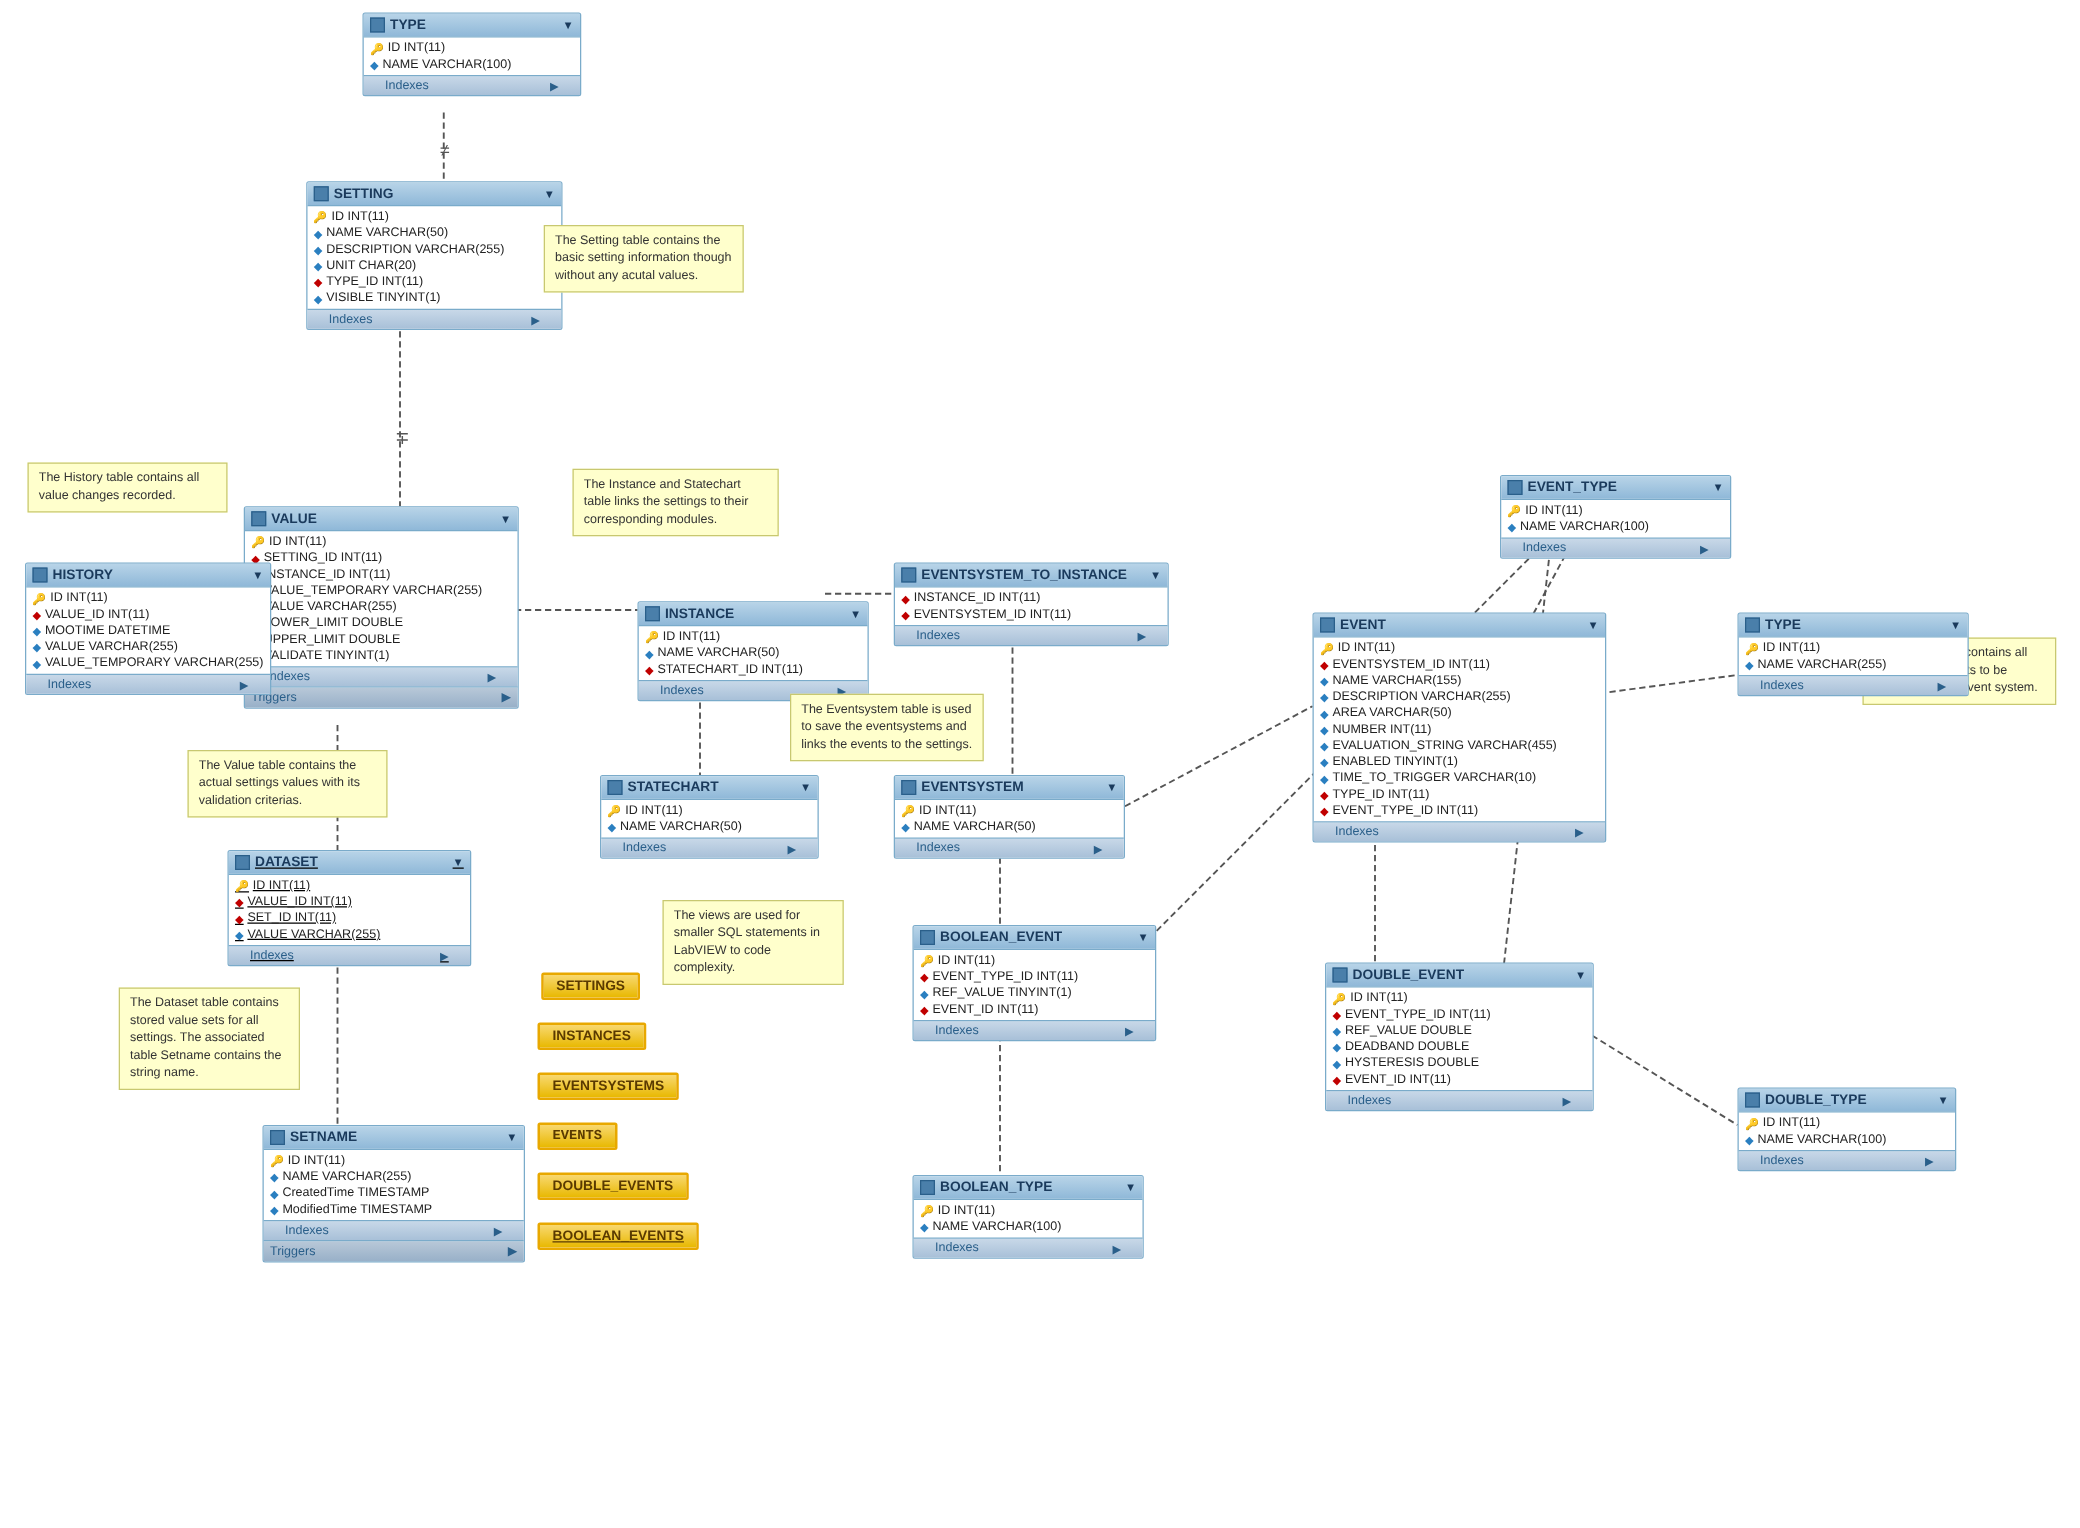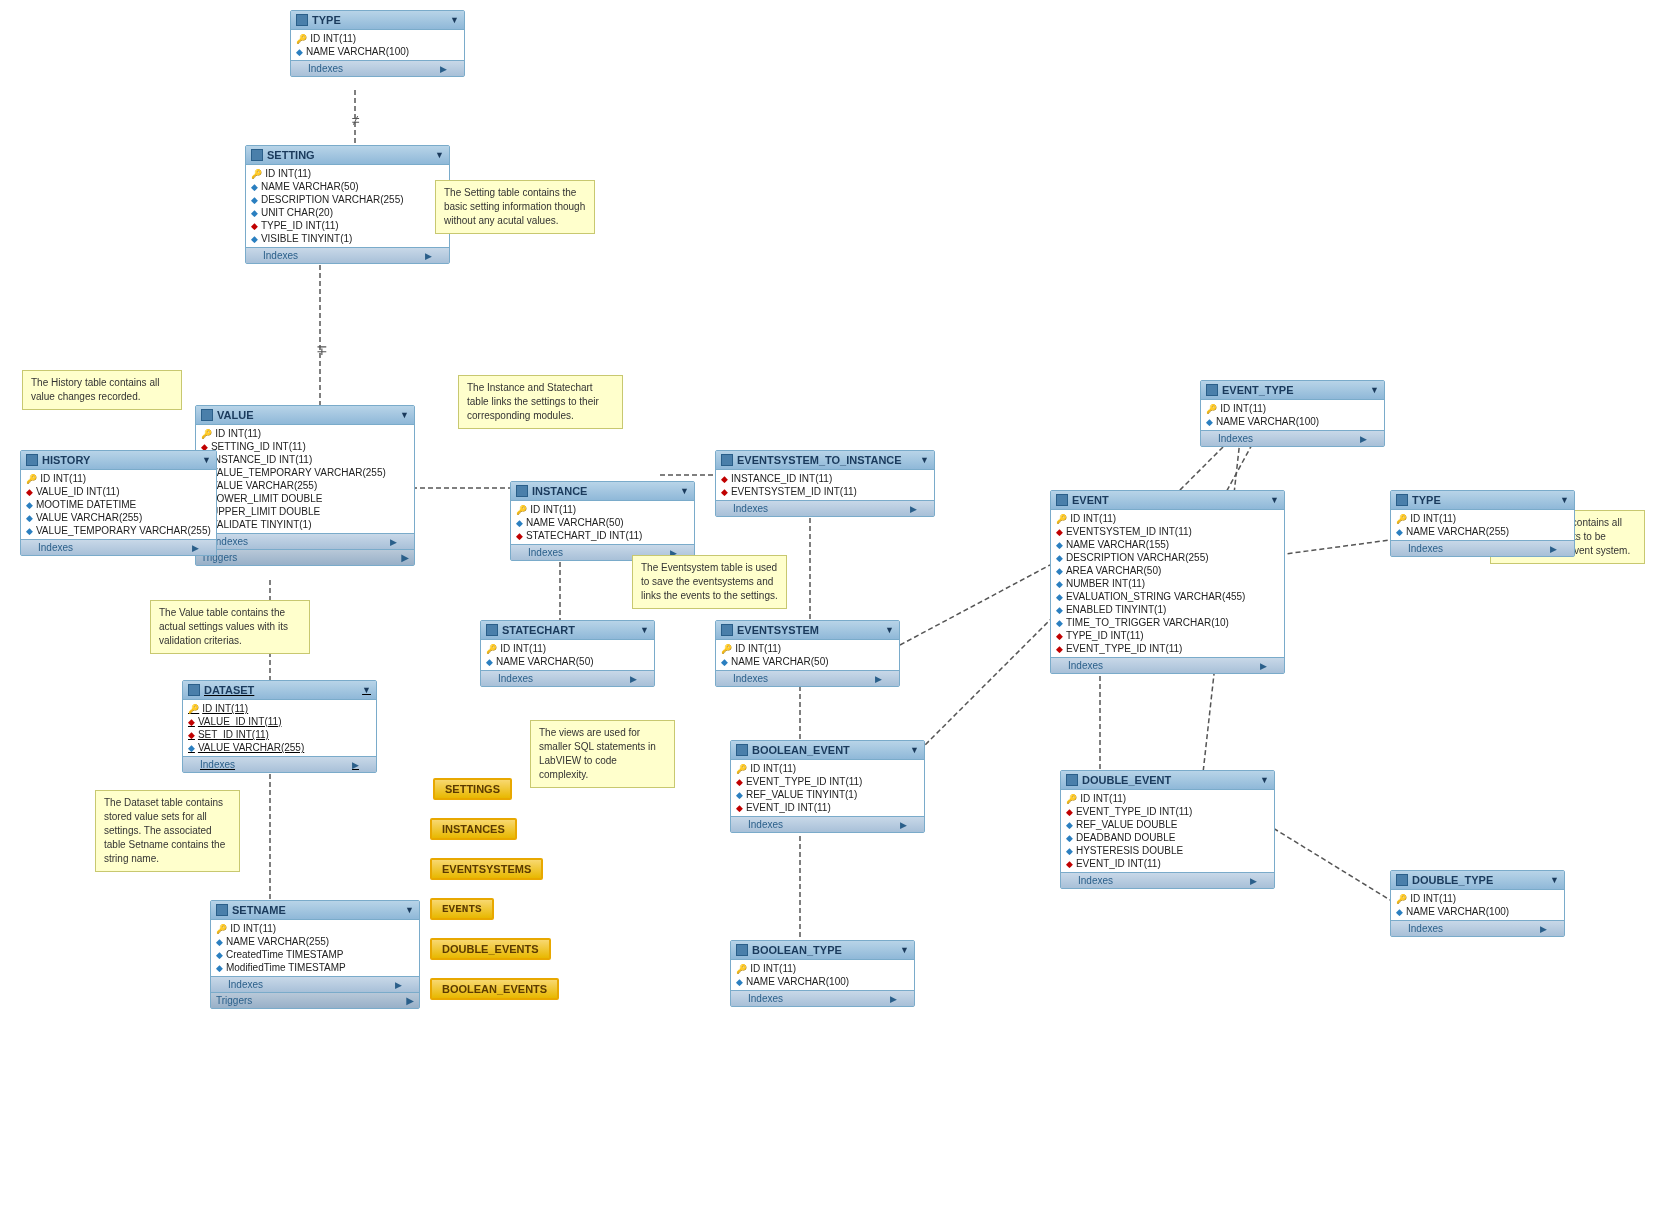--- a/index.html
+++ b/index.html
@@ -617,21 +617,21 @@
 
   <div class="comment-box" style="left:530px; top:720px; max-width:145px;">
     The views are used for smaller SQL statements in LabVIEW to code complexity.
   </div>
 
   <div class="view-box" style="left:433px; top:778px;">SETTINGS</div>
   <div class="view-box" style="left:430px; top:818px;">INSTANCES</div>
   <div class="view-box" style="left:430px; top:858px;">EVENTSYSTEMS</div>
   <div class="view-box" style="left:430px; top:898px;font-family:Liberation Mono, monospace;">EVENTS</div>
   <div class="view-box" style="left:430px; top:938px;">DOUBLE_EVENTS</div>
-  <div class="view-box" style="left:430px; top:978px;">BOOLEAN_EVENTS</div>
+  <div class="view-box" style="left:430px; top:978px;text-decoration:underline;">BOOLEAN_EVENTS</div>
 
   <div class="table-box" style="left:730px; top:740px; min-width:195px;">
     <div class="table-header">
       <span class="icon"></span>
       <span>BOOLEAN_EVENT</span>
       <span class="arrow">▼</span>
     </div>
     <div class="table-body">
       <div class="table-row">
           <span class="key-icon">🔑</span>

